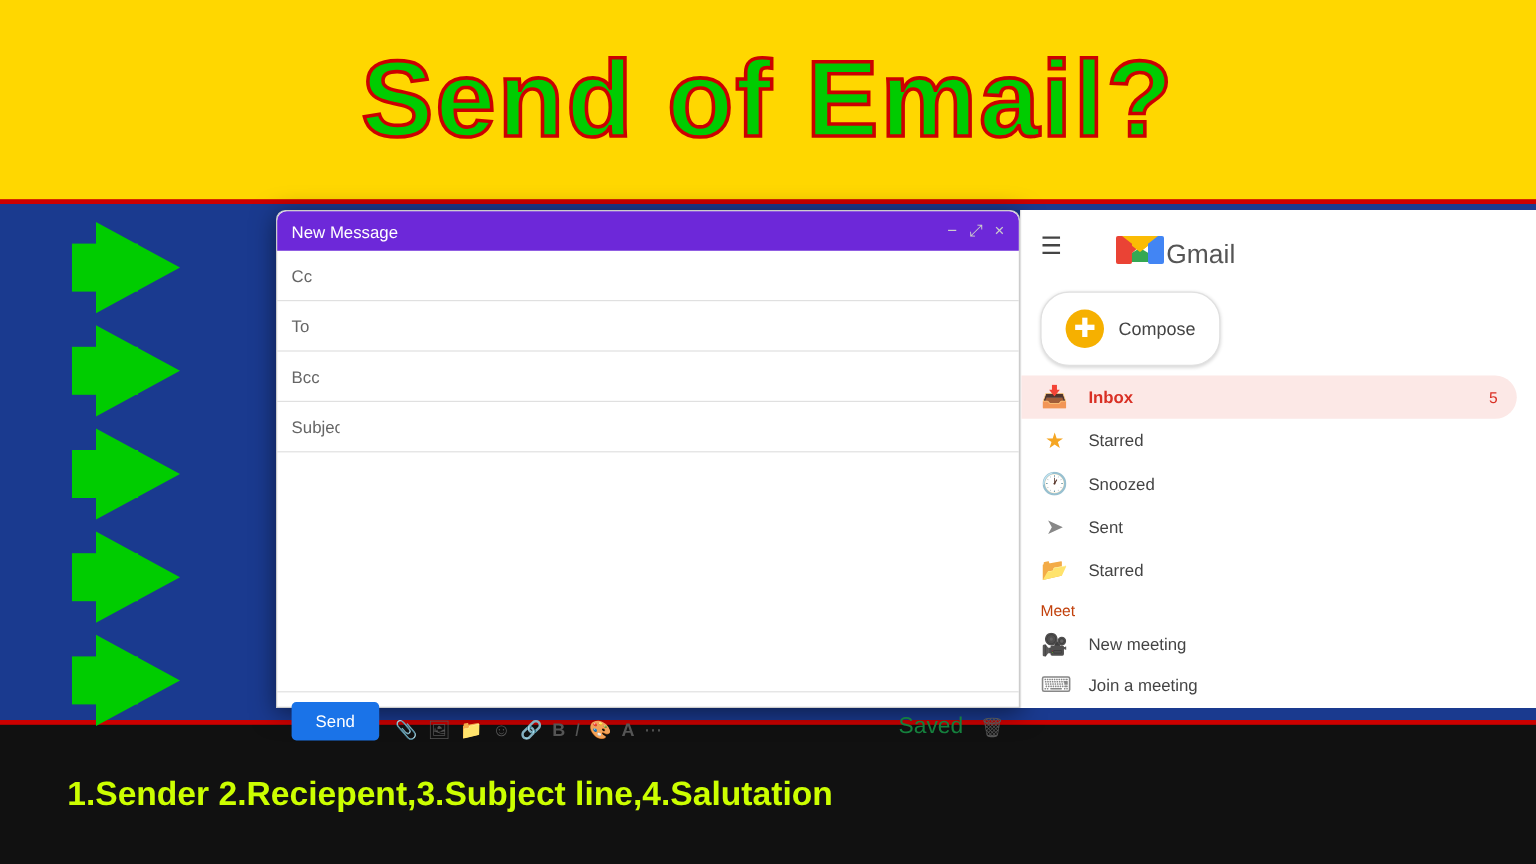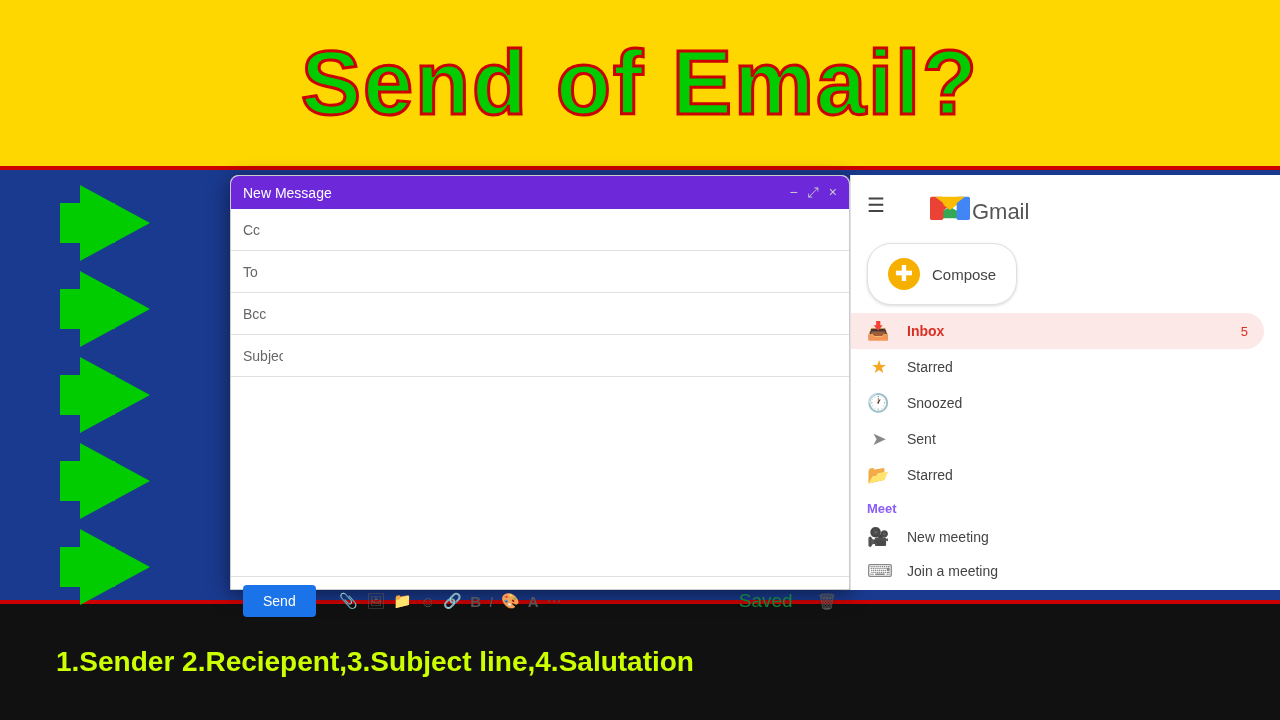--- a/index.html
+++ b/index.html
@@ -132,22 +132,22 @@
       width: 100%;
       height: 100%;
       border: none;
       outline: none;
       resize: none;
       font-size: 14px;
     }
     .compose-toolbar {
       padding: 8px 12px;
       display: flex;
-      align-items: center;
-      gap: 24px;
+      align-items: flex-end;
+      gap: 14px;
     }
     .send-btn {
       background: #1a73e8;
       color: #fff;
       border: none;
       border-radius: 4px;
       padding: 8px 20px;
       font-size: 14px;
       cursor: pointer;
       font-weight: 500;
@@ -276,22 +276,22 @@
     .nav-icon.star-icon { color: #f5a623; }
     .nav-icon.snooze-icon { color: #888; }
     .nav-icon.sent-icon { color: #888; }
     .nav-icon.drafts-icon { color: #888; }
 
     .meet-section {
       padding: 8px 16px 4px;
     }
     .meet-label {
       font-size: 13px;
-      font-weight: 700;
-      color: #8b5cf6;
+      font-weight: 400;
+      color: #c2410c;
       margin-bottom: 4px;
     }
     .meet-item {
       display: flex;
       align-items: center;
       gap: 16px;
       padding: 6px 0;
       cursor: pointer;
       font-size: 14px;
       color: #444;

